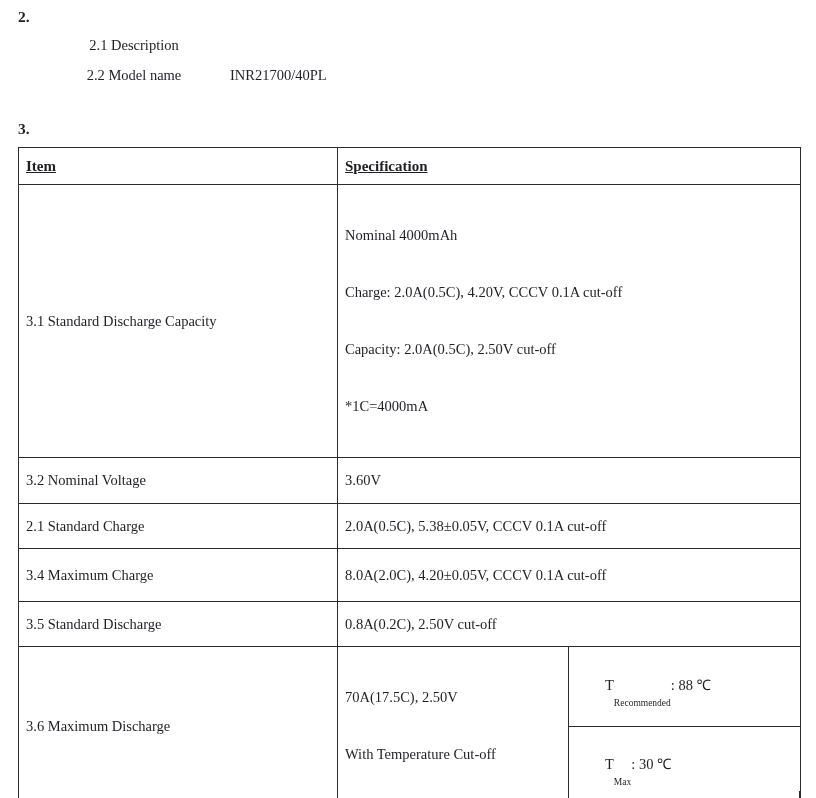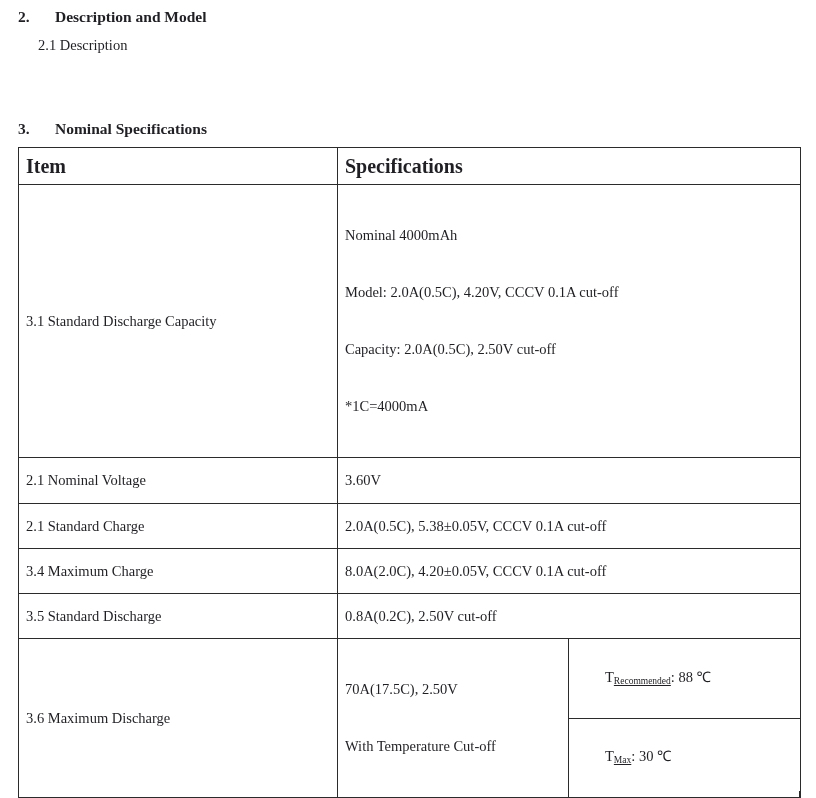--- a/index.html
+++ b/index.html
@@ -20,21 +20,21 @@
     white-space: pre-wrap;
   }
   .sec-heading .sec-num { width: 37px; }
   #sec2-heading { top: 8px; }
   #sec3-heading { top: 120px; }
 
   .kv-row {
     position: absolute; left: 38px;
     display: flex; font-size: 14.5px; white-space: pre-wrap;
   }
-  .kv-row .kv-label { width: 192px; }
+  .kv-row .kv-label { width: 192px; text-align: center; }
   #kv-21 { top: 37px; }
   #kv-22 { top: 67px; }
 
   
   table.spec-table {
     position: absolute; top: 147px; left: 18px;
     width: 782px;
     border-collapse: collapse;
     table-layout: fixed;
     font-size: 14.5px;
@@ -42,85 +42,87 @@
   table.spec-table td, table.spec-table th {
     border: 1px solid #2b2b2b;
     padding: 3px 7px;
     vertical-align: middle;
     text-align: left;
     font-weight: normal;
     line-height: 19px;
     white-space: pre-wrap;
     overflow: hidden;
   }
-  table.spec-table th { font-weight: bold; font-size: 20px; }
+  table.spec-table th { font-weight: bold; font-size: 15px; text-decoration: underline; }
   .cell-line { white-space: pre-wrap; }
-  sub.t-sub { font-size: 9.5px; vertical-align: baseline; position: relative; top: 2px; letter-spacing: 0; text-decoration: underline; }
+  sub.t-sub { font-size: 9.5px; vertical-align: baseline; position: relative; top: 16px; letter-spacing: 0; }
 
   tr.h-row   { height: 37px; }
   tr.row-31  { height: 86px; }
   tr.row-32  { height: 46px; }
   tr.row-33  { height: 45px; }
-  tr.row-34  { height: 45px; }
+  tr.row-34  { height: 53px; }
   tr.row-35  { height: 45px; }
   tr.row-36a { height: 26px; }
   tr.row-36b { height: 22px; }
   tr.row-37  { height: 45px; }
 
   
   .border-stub { position: absolute; top: 791px; width: 1px; height: 7px; background: #2b2b2b; }
   .stub-left { left: 18px; }
   .stub-mid { left: 337px; }
   .stub-right { left: 799px; }
 </style>
 </head>
 <body>
 
 <div class="doc-page">
 
   <div class="sec-heading" id="sec2-heading">
     <span class="sec-num">2.</span>
-    <span>Description and Model</span>
   </div>
 
   <div class="kv-row" id="kv-21">
     <span class="kv-label">2.1 Description</span>
   </div>
 
+  <div class="kv-row" id="kv-22">
+    <span class="kv-label">2.2 Model name</span>
+    <span class="kv-value">INR21700/40PL</span>
+  </div>
 
   <div class="sec-heading" id="sec3-heading">
     <span class="sec-num">3.</span>
-    <span>Nominal Specifications</span>
   </div>
 
   <table class="spec-table">
     <colgroup>
       <col style="width:319px">
       <col style="width:231px">
       <col style="width:232px">
     </colgroup>
 
     <tbody>
         <tr class="h-row">
       <th>Item</th>
-      <th colspan="2">Specifications</th>
+      <th colspan="2">Specification</th>
     </tr>
 
     <tr class="row-31">
       <td>3.1 Standard Discharge Capacity</td>
       <td colspan="2">
         <div class="cell-line">Nominal 4000mAh</div>
-        <div class="cell-line">Model: 2.0A(0.5C), 4.20V, CCCV 0.1A cut-off</div>
+        <div class="cell-line">Charge: 2.0A(0.5C), 4.20V, CCCV 0.1A cut-off</div>
         <div class="cell-line">Capacity: 2.0A(0.5C), 2.50V cut-off</div>
         <div class="cell-line">*1C=4000mA</div>
       </td>
     </tr>
 
     <tr class="row-32">
-      <td>2.1 Nominal Voltage</td>
+      <td>3.2 Nominal Voltage</td>
       <td colspan="2">3.60V</td>
     </tr>
 
     <tr class="row-33">
       <td>2.1 Standard Charge</td>
       <td colspan="2">2.0A(0.5C), 5.38±0.05V, CCCV 0.1A cut-off</td>
     </tr>
 
     <tr class="row-34">
       <td>3.4 Maximum Charge</td>

